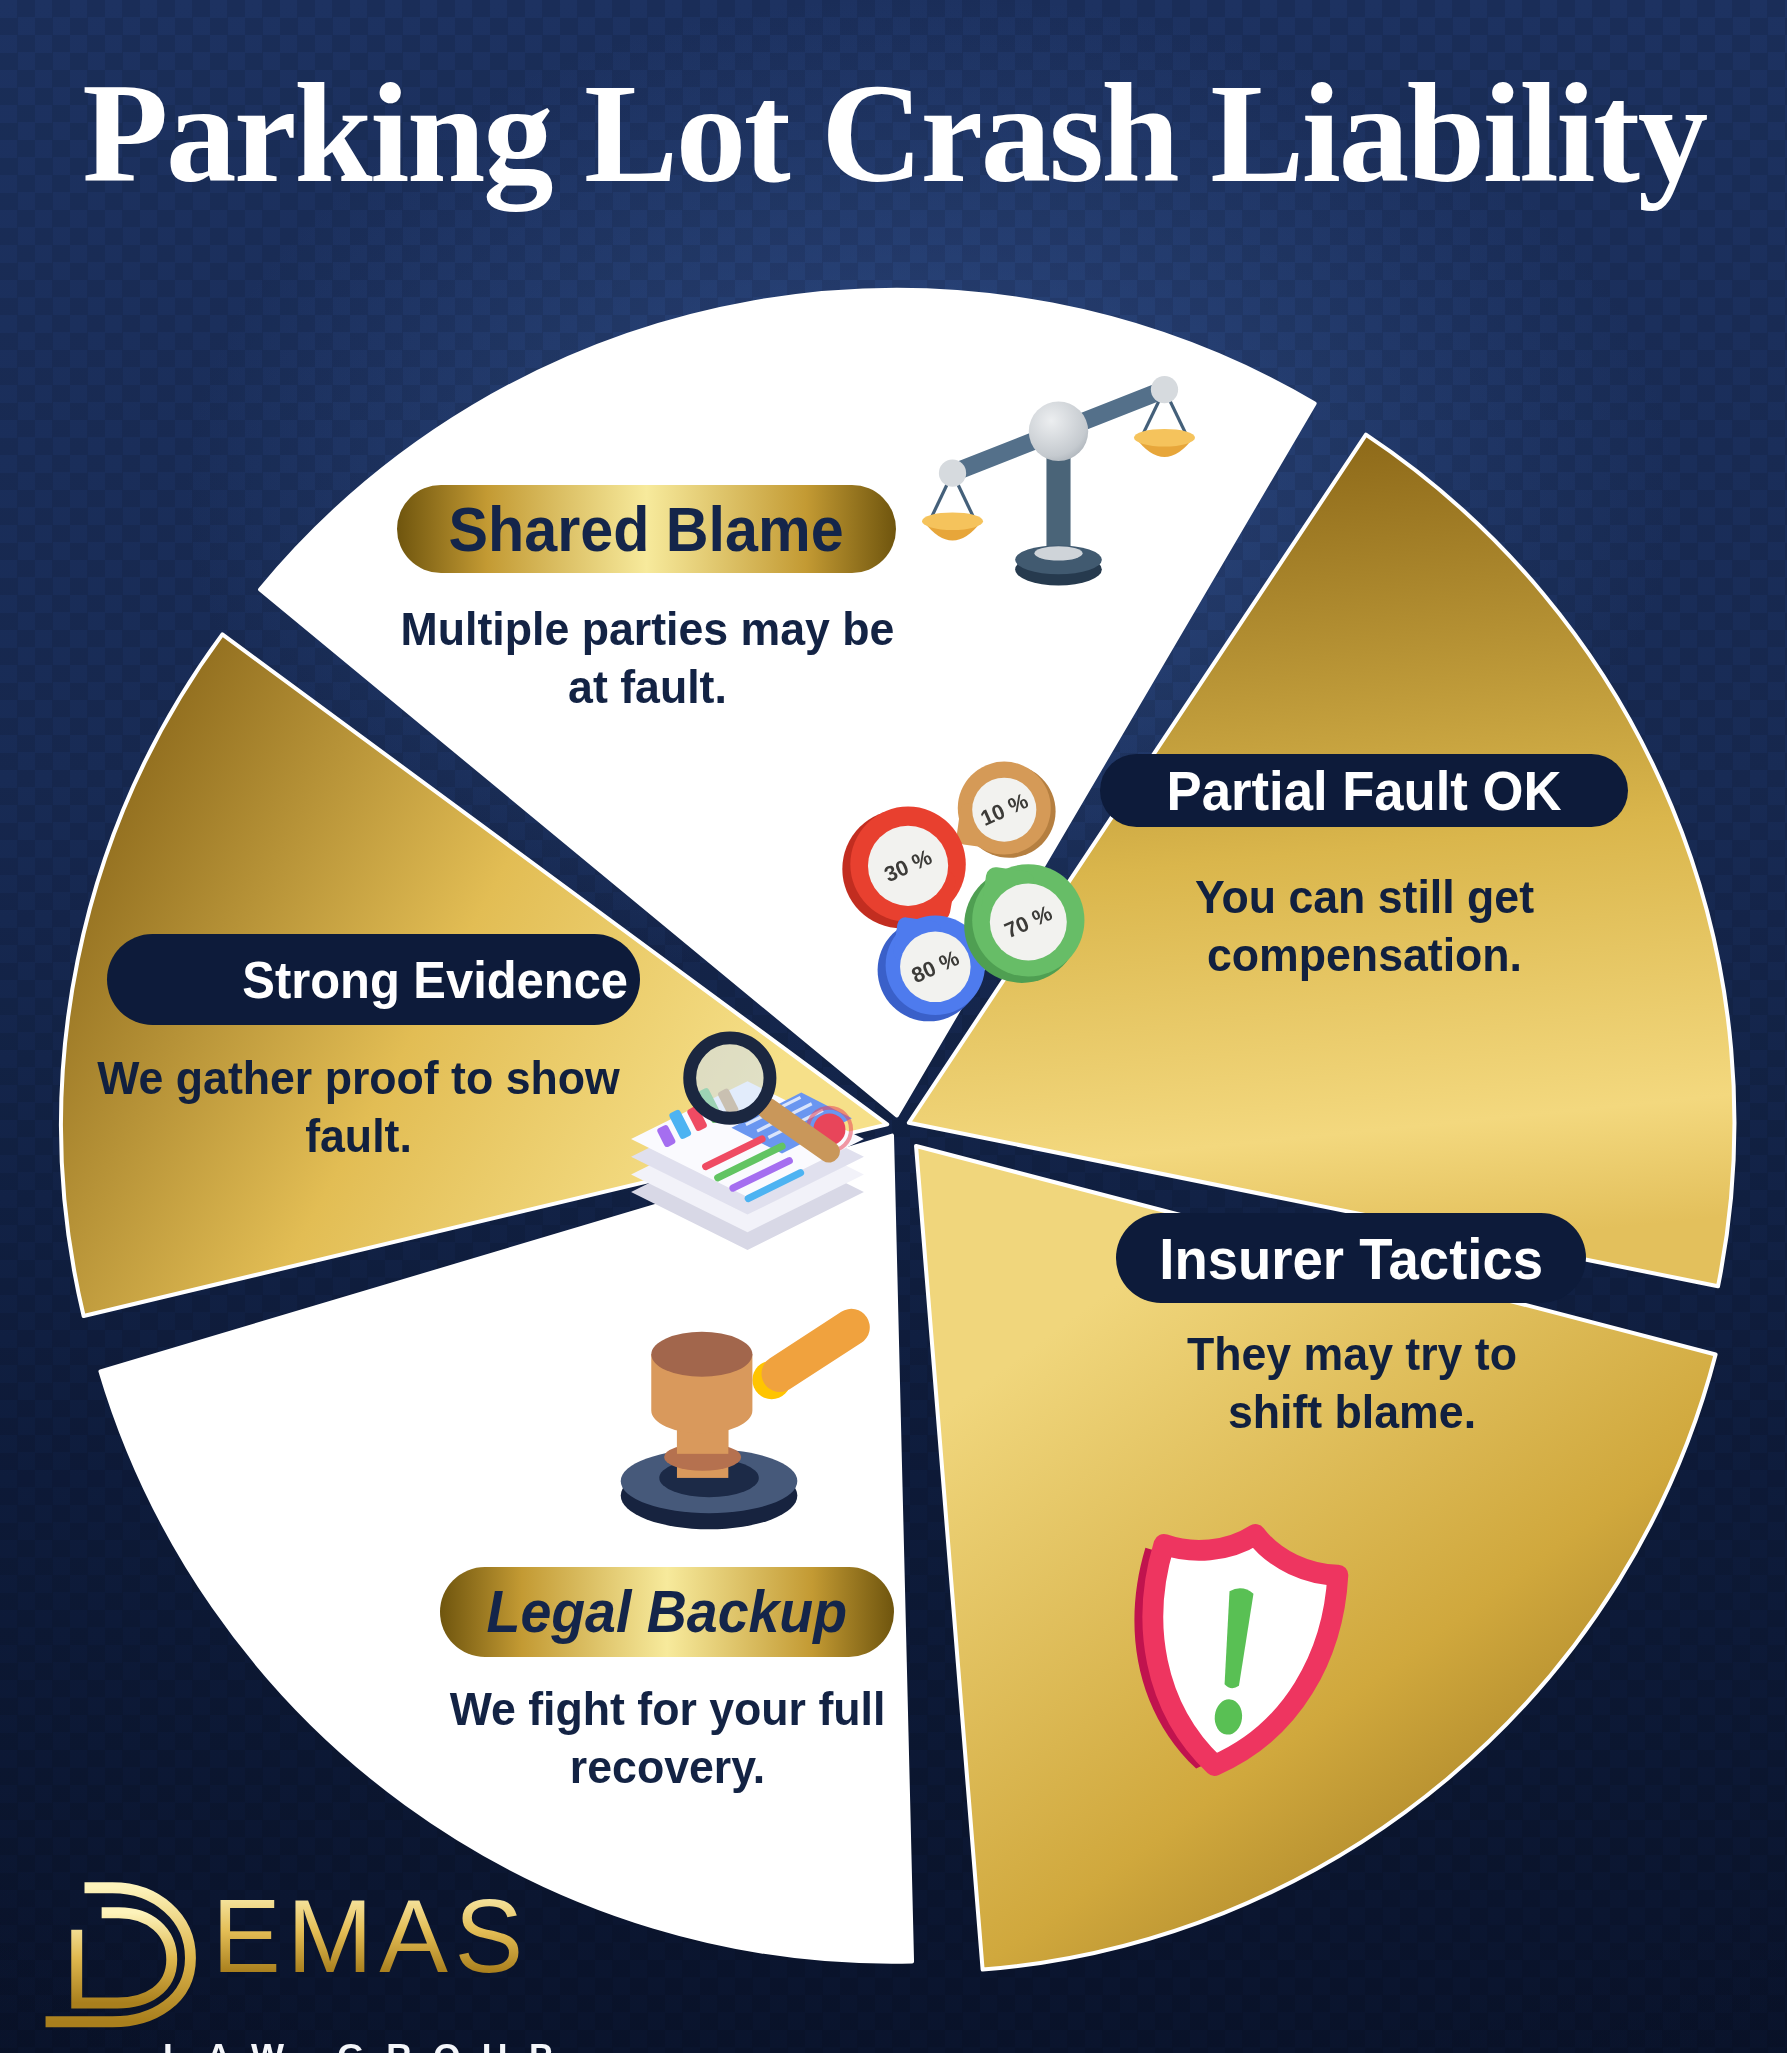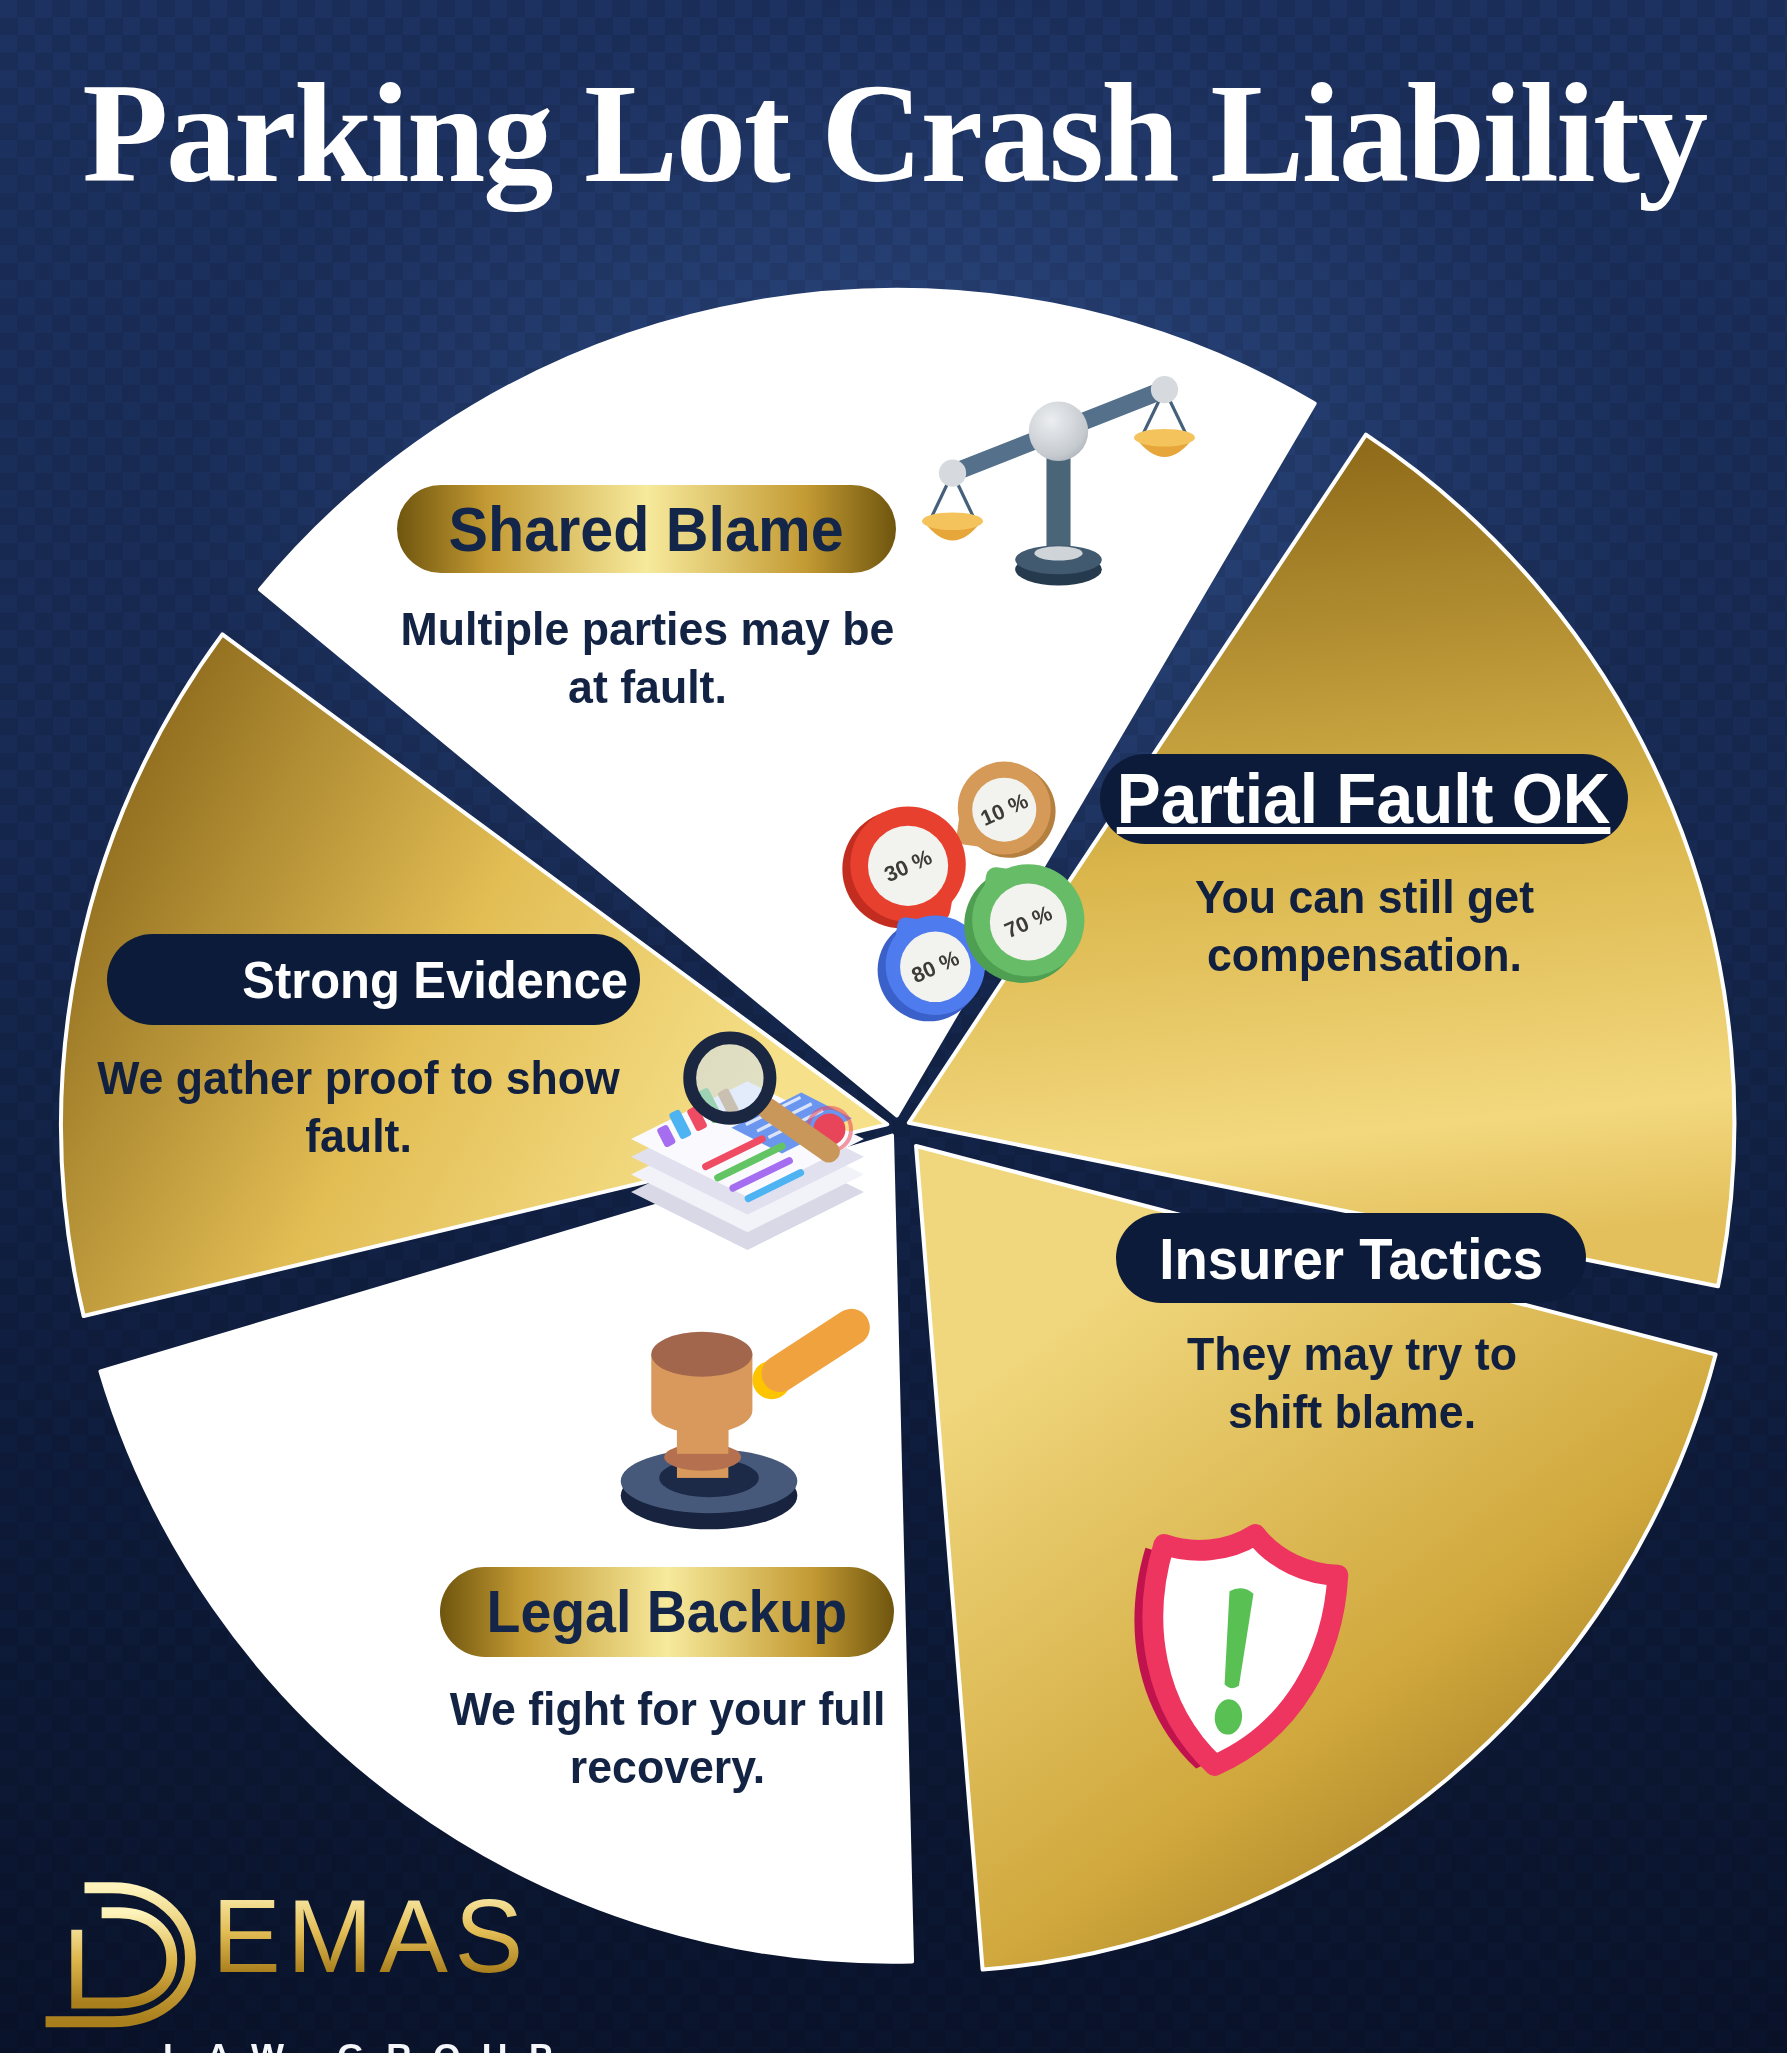--- a/index.html
+++ b/index.html
@@ -122,21 +122,21 @@
     <path d="M2 212 Q38 260 74 212 Z" fill="#e7a63a"></path>
     <ellipse cx="38" cy="212" rx="38" ry="11" fill="#f5c35c"></ellipse>
     <path d="M266 108 Q302 156 338 108 Z" fill="#e7a63a"></path>
     <ellipse cx="302" cy="108" rx="38" ry="11" fill="#f5c35c"></ellipse>
     <ellipse cx="170" cy="272" rx="54" ry="20" fill="#263a4e"></ellipse>
     <ellipse cx="170" cy="260" rx="54" ry="18" fill="#415a70"></ellipse>
     <ellipse cx="170" cy="252" rx="30" ry="9" fill="#cfd4d9"></ellipse>
   </svg>
 </div>
 
-<div class="pill navy" style="left:1100px; top:754px; width:528px; height:90px; font-size:70px;text-decoration:underline;">
+<div class="pill navy" style="left:1100px; top:754px; width:528px; height:73px; font-size:56px;">
   <span>Partial Fault OK</span>
 </div>
 <div class="desc on-gold" style="left:1116px; top:868px; width:497px;">You can still get compensation.</div>
 
 <div class="icon" style="left:839px; top:760px;">
   <svg width="268" height="279" viewBox="0 0 334 348" font-family="Liberation Sans, sans-serif" font-weight="700" font-size="27">
 
     <g>
       <circle cx="212" cy="64" r="58" fill="#b57f40"></circle>
       <circle cx="206" cy="60" r="58" fill="#d59a57"></circle>
@@ -230,21 +230,21 @@
   <svg width="241" height="289" viewBox="0 0 300 360">
     <path d="M150 18 C120 46 76 56 40 50 C28 150 62 252 150 310 C238 252 272 150 260 50 C224 56 180 46 150 18 Z" fill="#c0134e" transform="translate(-22,8)"></path>
     <path d="M150 18 C120 46 76 56 40 50 C28 150 62 252 150 310 C238 252 272 150 260 50 C224 56 180 46 150 18 Z" fill="#ffffff" stroke="#ee3560" stroke-width="26" stroke-linejoin="round"></path>
     <g transform="rotate(-4 150 170)" fill="#59c054">
       <path d="M136 92 Q151 82 166 92 L160 208 Q151 216 142 208 Z"></path>
       <ellipse cx="151" cy="248" rx="17" ry="22"></ellipse>
     </g>
   </svg>
 </div>
 
-<div class="pill gold" style="left:440px; top:1567px; width:454px; height:90px; font-size:59px;">
+<div class="pill gold" style="left:440px; top:1567px; width:454px; height:90px; font-size:59px;font-style:italic;">
   <span>Legal Backup</span>
 </div>
 <div class="desc" style="left:387px; top:1680px; width:561px;">We fight for your full recovery.</div>
 
 <div class="icon" style="left:571px; top:1290px;">
   <svg width="305" height="245" viewBox="0 0 380 305">
     <ellipse cx="172" cy="256" rx="110" ry="42" fill="#17233f"></ellipse>
     <ellipse cx="172" cy="238" rx="110" ry="40" fill="#46597a"></ellipse>
     <ellipse cx="172" cy="234" rx="62" ry="24" fill="#1c2a47"></ellipse>
     <circle cx="250" cy="112" r="24" fill="#ffc400"></circle>

